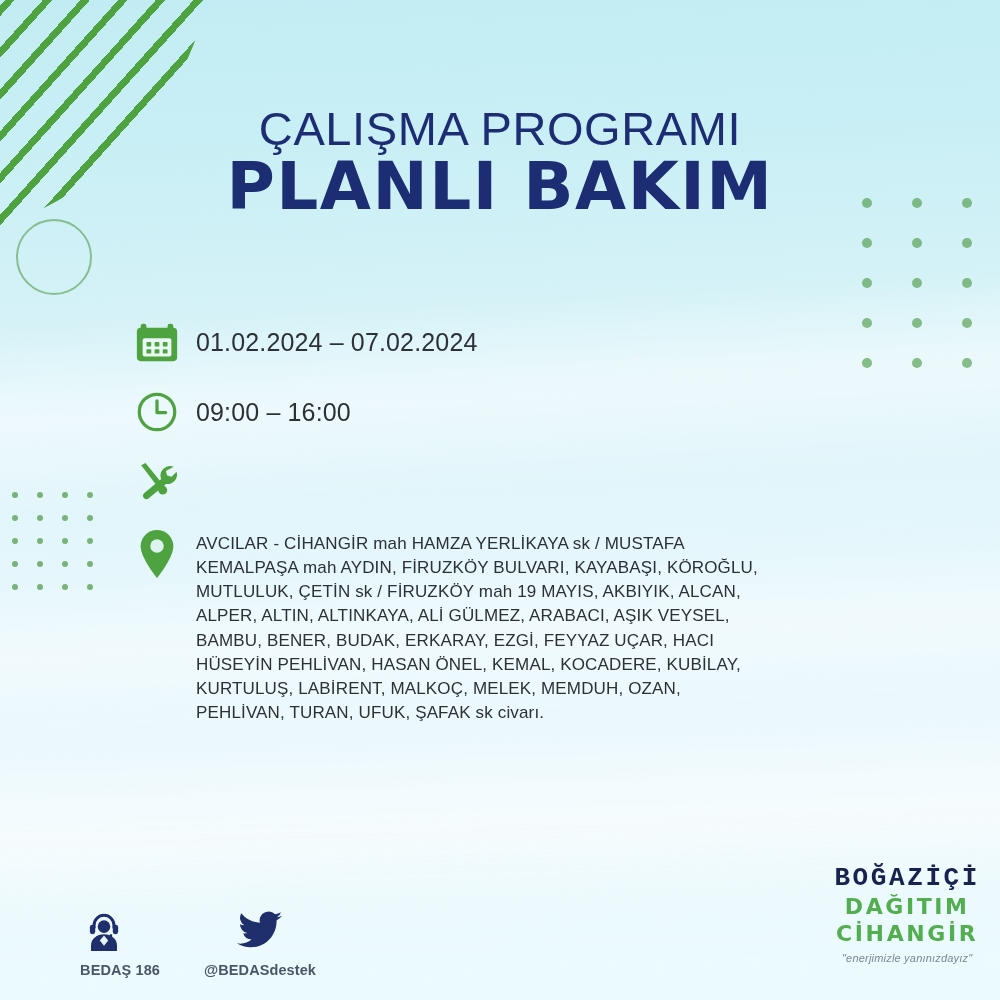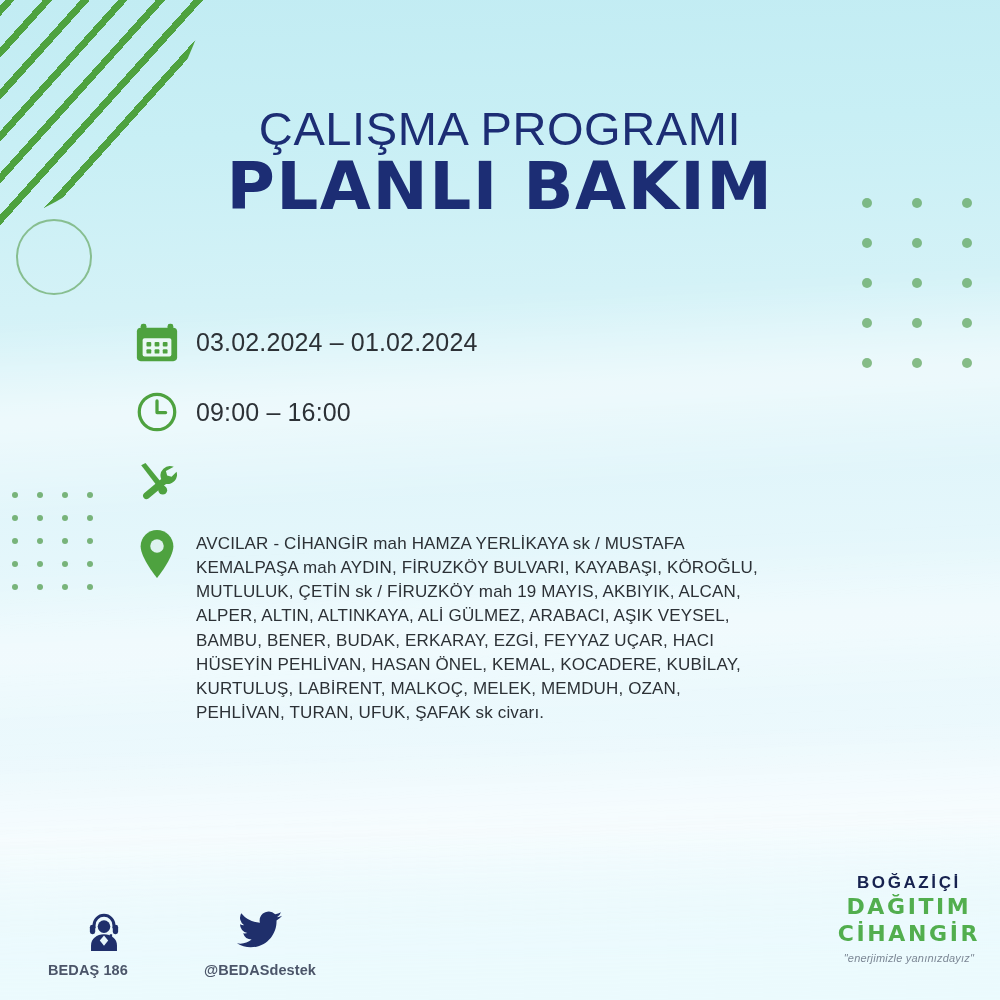--- a/index.html
+++ b/index.html
@@ -188,21 +188,21 @@
   #contacts {
     position: absolute;
     left: 48px;
     bottom: 6px;
     display: flex;
     align-items: flex-end;
     gap: 44px;
   }
   .contact {
     width: 112px;
-    text-align: left;
+    text-align: right;
     color: #3e4a63;
   }
   .contact .cico {
     height: 50px;
     display: flex;
     align-items: flex-end;
     justify-content: center;
   }
   .contact .clabel {
     margin-top: 9px;
@@ -213,25 +213,25 @@
   }
 
   #logo {
     position: absolute;
     right: 20px;
     bottom: 20px;
     text-align: center;
     line-height: 1;
   }
   #logo-line1 {
-    font-size: 17px;
+    font-size: 26px;
     font-weight: 800;
     letter-spacing: 2.6px;
     color: #17224f;
-    font-family: Liberation Sans, sans-serif;
+    font-family: Liberation Mono, monospace;
   }
   #logo-line2, #logo-line3 {
     font-size: 22px;
     font-weight: 800;
     letter-spacing: 2.6px;
     color: #52ae4e;
     margin-top: 5px;
     font-family: "DejaVu Sans", sans-serif;
   }
   #logo-tagline {
@@ -313,21 +313,21 @@
           <g fill="#4ea23f">
             <rect x="13" y="24" width="5" height="4.6" rx="1"></rect>
             <rect x="21.5" y="24" width="5" height="4.6" rx="1"></rect>
             <rect x="30" y="24" width="5" height="4.6" rx="1"></rect>
             <rect x="13" y="31.5" width="5" height="4.6" rx="1"></rect>
             <rect x="21.5" y="31.5" width="5" height="4.6" rx="1"></rect>
             <rect x="30" y="31.5" width="5" height="4.6" rx="1"></rect>
           </g>
         </svg>
       </div>
-      <div class="txt">03.02.2024 – 01.02.2024</div>
+      <div class="txt">01.02.2024 – 07.02.2024</div>
     </div>
 
     <div class="row">
       <div class="ico">
         <svg width="46" height="46" viewBox="0 0 48 48" aria-hidden="true">
           <circle cx="24" cy="24" r="18.5" fill="none" stroke="#4ea23f" stroke-width="3.4"></circle>
           <path d="M24 12.5 V24.6 H33" fill="none" stroke="#4ea23f" stroke-width="3.4" stroke-linecap="round" stroke-linejoin="round"></path>
         </svg>
       </div>
       <div class="txt">09:00 – 16:00</div>

